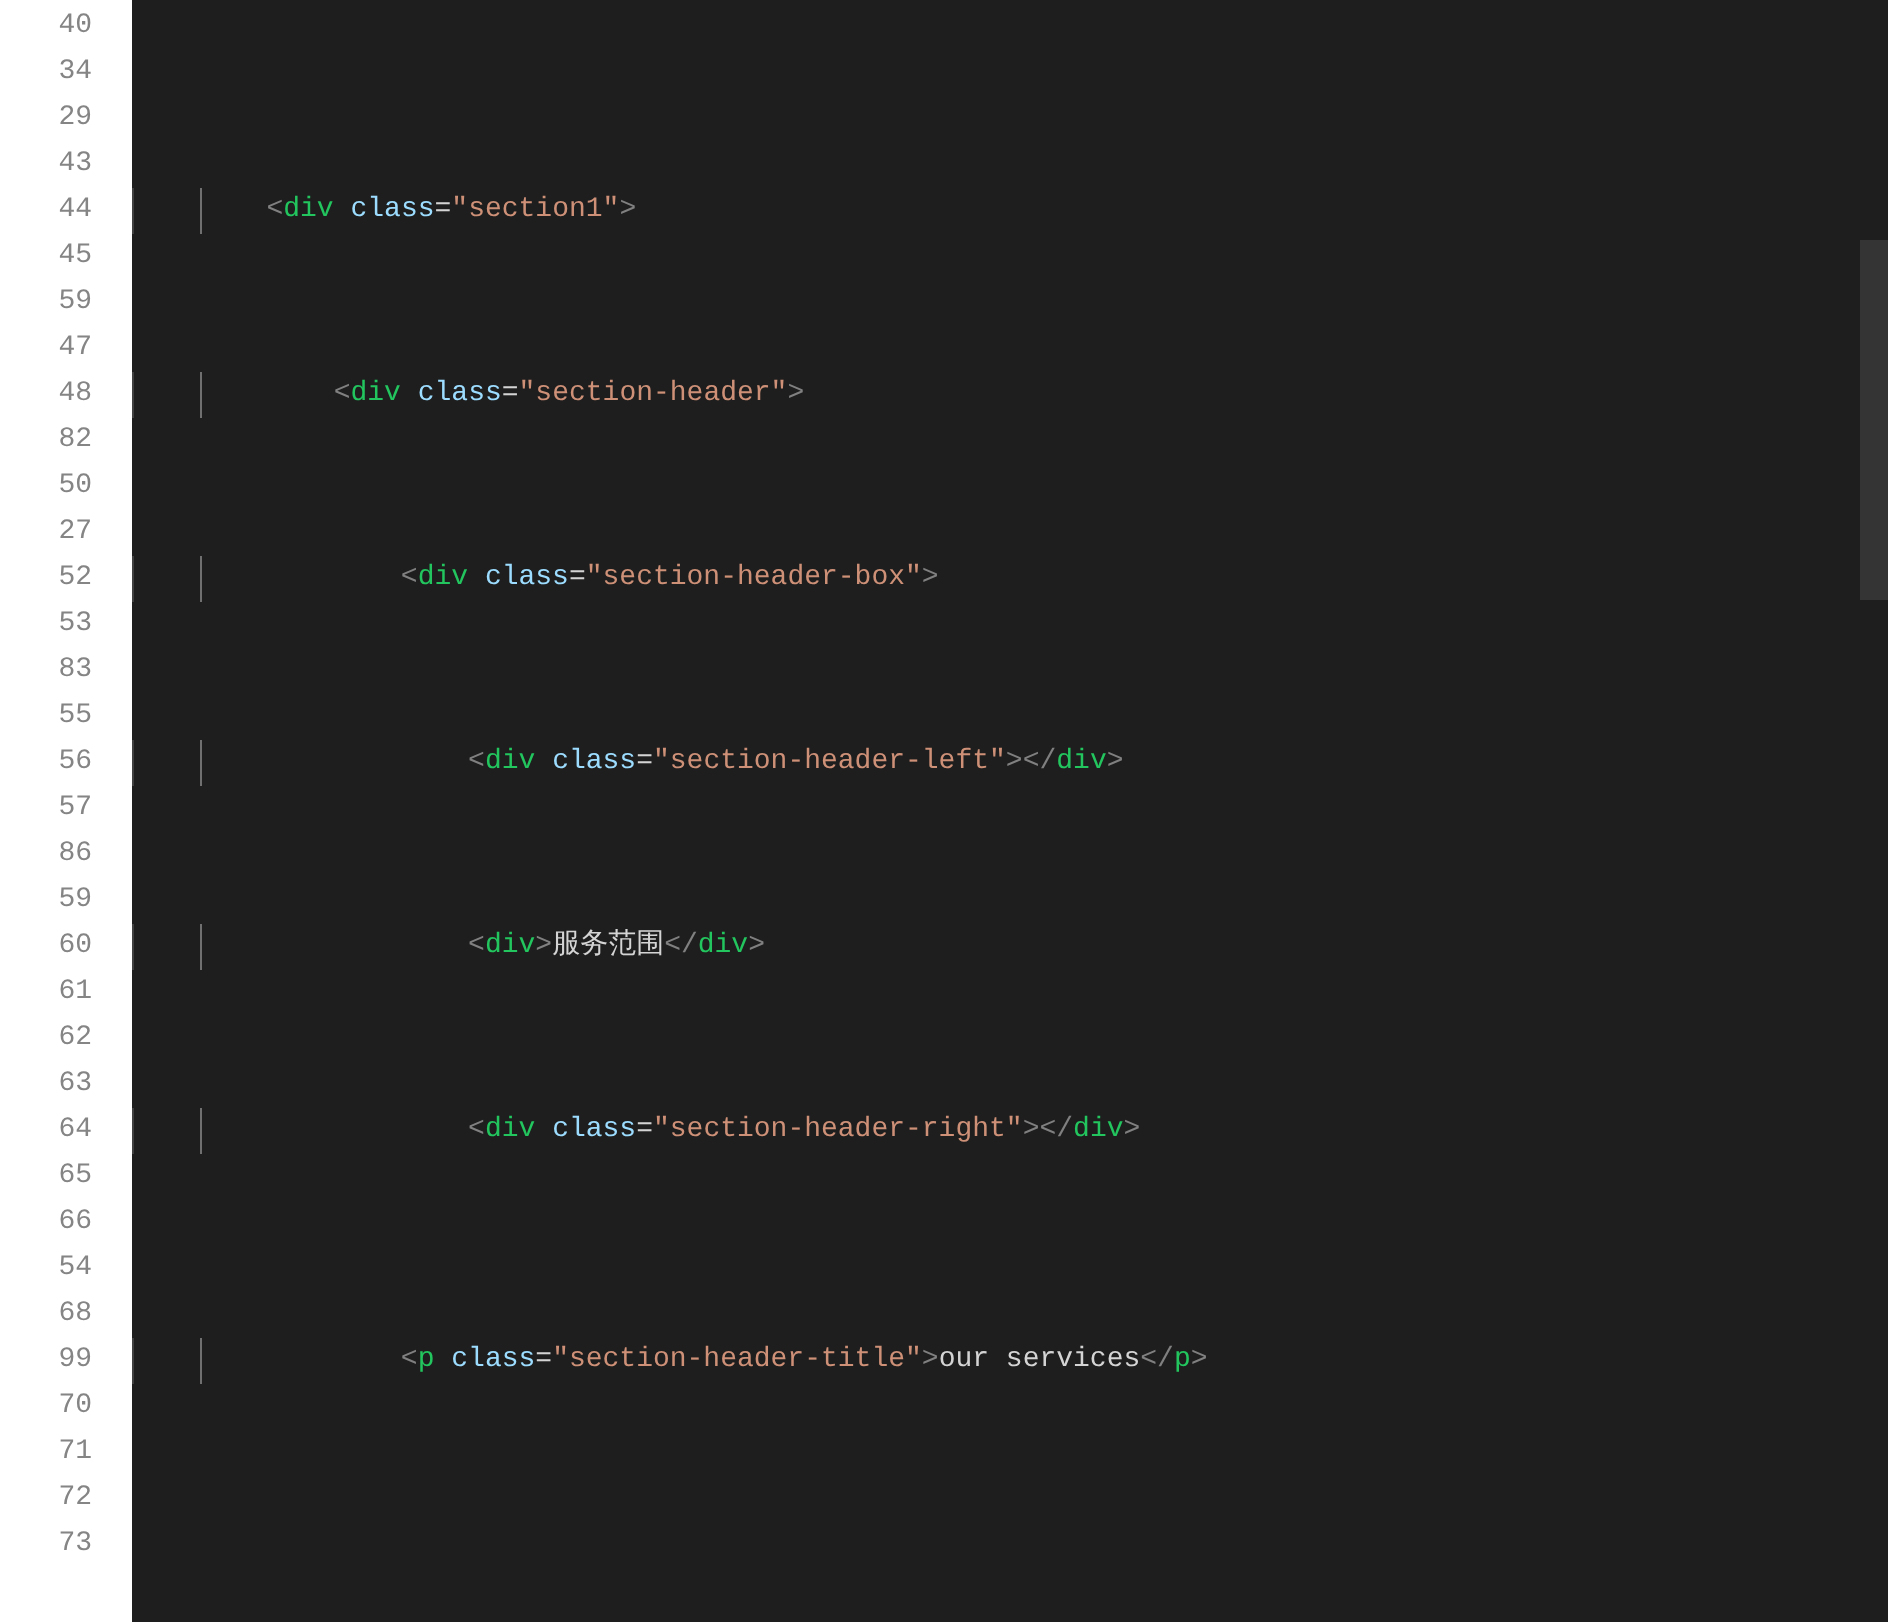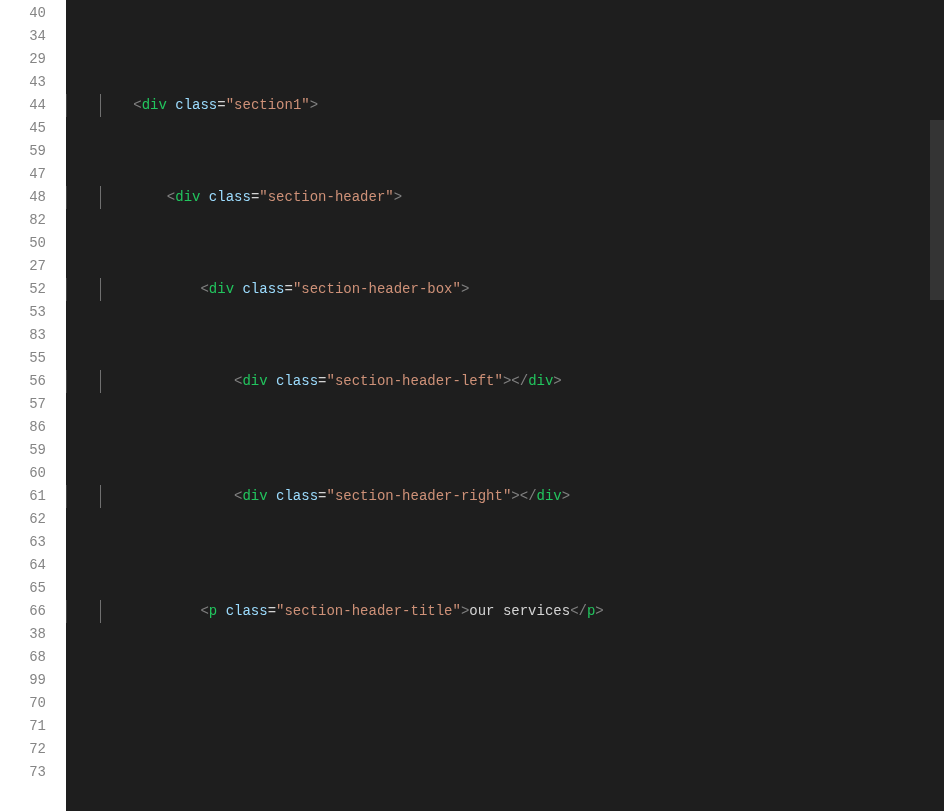--- a/index.html
+++ b/index.html
@@ -110,40 +110,41 @@
     <div class="ln">57</div>
     <div class="ln">86</div>
     <div class="ln">59</div>
     <div class="ln">60</div>
     <div class="ln">61</div>
     <div class="ln">62</div>
     <div class="ln">63</div>
     <div class="ln">64</div>
     <div class="ln">65</div>
     <div class="ln">66</div>
-    <div class="ln">38</div>
+    <div class="ln">54</div>
     <div class="ln">68</div>
     <div class="ln">99</div>
     <div class="ln">70</div>
     <div class="ln">71</div>
     <div class="ln">72</div>
     <div class="ln">73</div>
   </div>
 
   <div class="code">
     
     
     <div class="line"><span class="indent-guide ig1"></span><span class="indent-guide ig2 active-guide"></span>        <span class="t">&lt;</span><span class="tn">div</span> <span class="an">class</span><span class="eq">=</span><span class="s">"section1"</span><span class="t">&gt;</span></div>
     
     <div class="line"><span class="indent-guide ig1"></span><span class="indent-guide ig2 active-guide"></span>            <span class="t">&lt;</span><span class="tn">div</span> <span class="an">class</span><span class="eq">=</span><span class="s">"section-header"</span><span class="t">&gt;</span></div>
     
     <div class="line"><span class="indent-guide ig1"></span><span class="indent-guide ig2 active-guide"></span>                <span class="t">&lt;</span><span class="tn">div</span> <span class="an">class</span><span class="eq">=</span><span class="s">"section-header-box"</span><span class="t">&gt;</span></div>
     
     <div class="line"><span class="indent-guide ig1"></span><span class="indent-guide ig2 active-guide"></span>                    <span class="t">&lt;</span><span class="tn">div</span> <span class="an">class</span><span class="eq">=</span><span class="s">"section-header-left"</span><span class="t">&gt;</span><span class="t">&lt;/</span><span class="tn">div</span><span class="t">&gt;</span></div>
     
+    <div class="line"><span class="indent-guide ig1"></span><span class="indent-guide ig2 active-guide"></span>                    <span class="t">&lt;</span><span class="tn">div</span><span class="t">&gt;</span><span class="tx">服务范围</span><span class="t">&lt;/</span><span class="tn">div</span><span class="t">&gt;</span></div>
     
     <div class="line"><span class="indent-guide ig1"></span><span class="indent-guide ig2 active-guide"></span>                    <span class="t">&lt;</span><span class="tn">div</span> <span class="an">class</span><span class="eq">=</span><span class="s">"section-header-right"</span><span class="t">&gt;</span><span class="t">&lt;/</span><span class="tn">div</span><span class="t">&gt;</span></div>
     
     
     <div class="line"><span class="indent-guide ig1"></span><span class="indent-guide ig2 active-guide"></span>                <span class="t">&lt;</span><span class="tn">p</span> <span class="an">class</span><span class="eq">=</span><span class="s">"section-header-title"</span><span class="t">&gt;</span><span class="tx">our services</span><span class="t">&lt;/</span><span class="tn">p</span><span class="t">&gt;</span></div>
     
     
     
     
     

